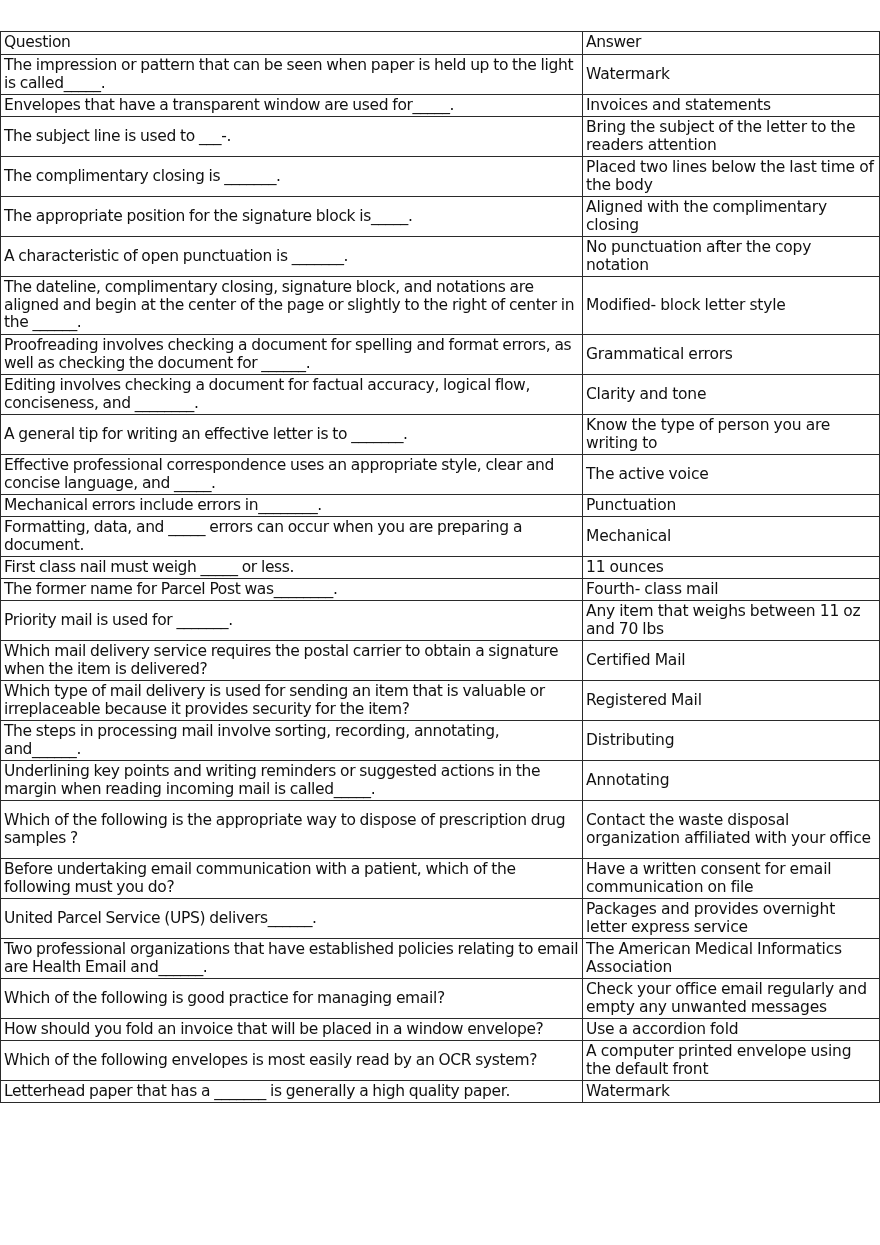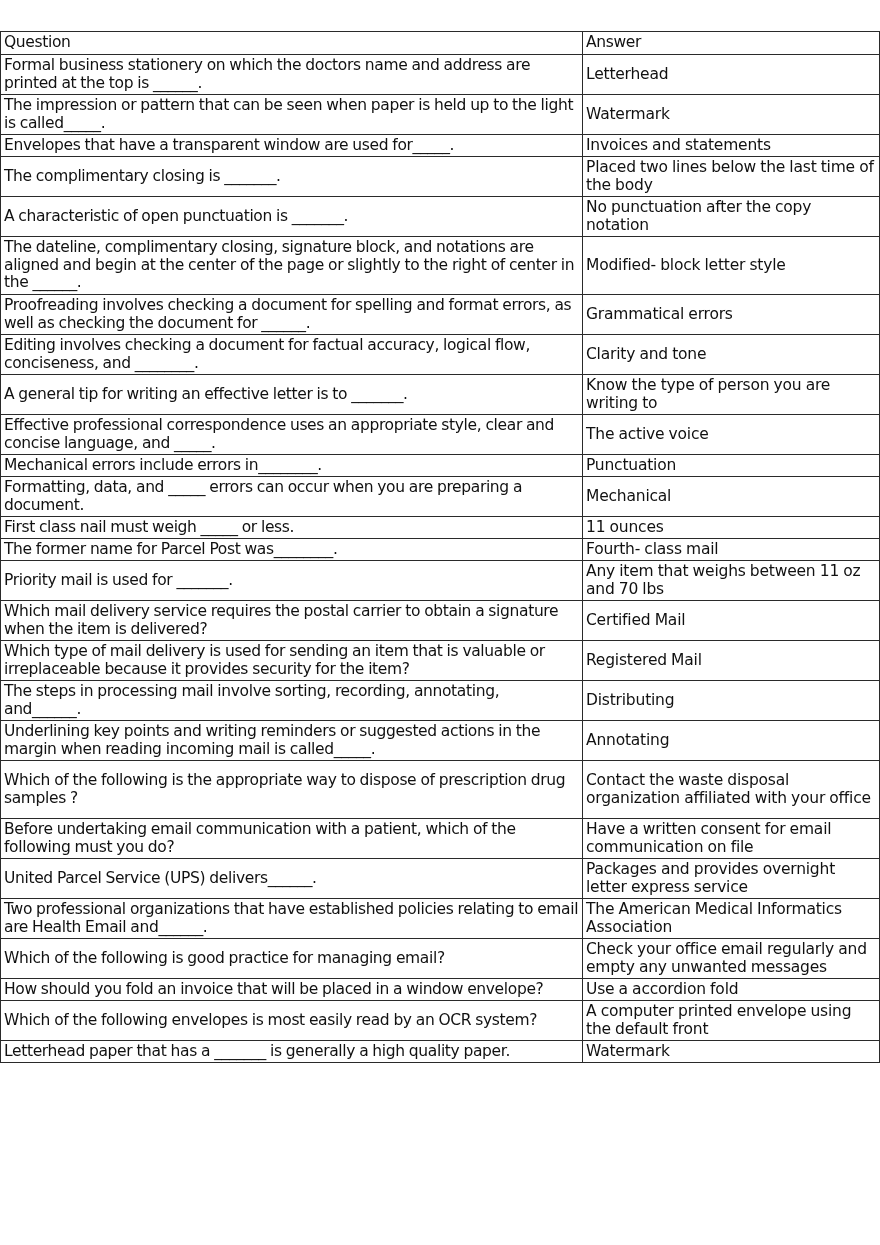--- a/index.html
+++ b/index.html
@@ -56,34 +56,38 @@
       <col class="a">
     </colgroup>
   <thead>
     <tr>
       <th>Question</th>
       <th>Answer</th>
     </tr>
   </thead>
   <tbody id="qa-body">
     <tr class="h2">
-        <td>Formal business stationery on which the doctors name and address are printed at the top is ______.</td>
-        <td class="answer">Letterhead</td>
-      </tr>
-    <tr class="h2">
         <td>The impression or pattern that can be seen when paper is held up to the light is called_____.</td>
         <td class="answer">Watermark</td>
       </tr>
     <tr class="h1">
         <td>Envelopes that have a transparent window are used for_____.</td>
         <td class="answer">Invoices and statements</td>
       </tr>
     <tr class="h2">
+        <td>The subject line is used to ___-.</td>
+        <td class="answer">Bring the subject of the letter to the readers attention</td>
+      </tr>
+    <tr class="h2">
         <td>The complimentary closing is _______.</td>
         <td class="answer">Placed two lines below the last time of the body</td>
+      </tr>
+    <tr class="h2">
+        <td>The appropriate position for the signature block is_____.</td>
+        <td class="answer">Aligned with the complimentary closing</td>
       </tr>
     <tr class="h2">
         <td>A characteristic of open punctuation is _______.</td>
         <td class="answer">No punctuation after the copy notation</td>
       </tr>
     <tr class="h3">
         <td>The dateline, complimentary closing, signature block, and notations are aligned and begin at the center of the page or slightly to the right of center in the ______.</td>
         <td class="answer">Modified- block letter style</td>
       </tr>
     <tr class="h2">

